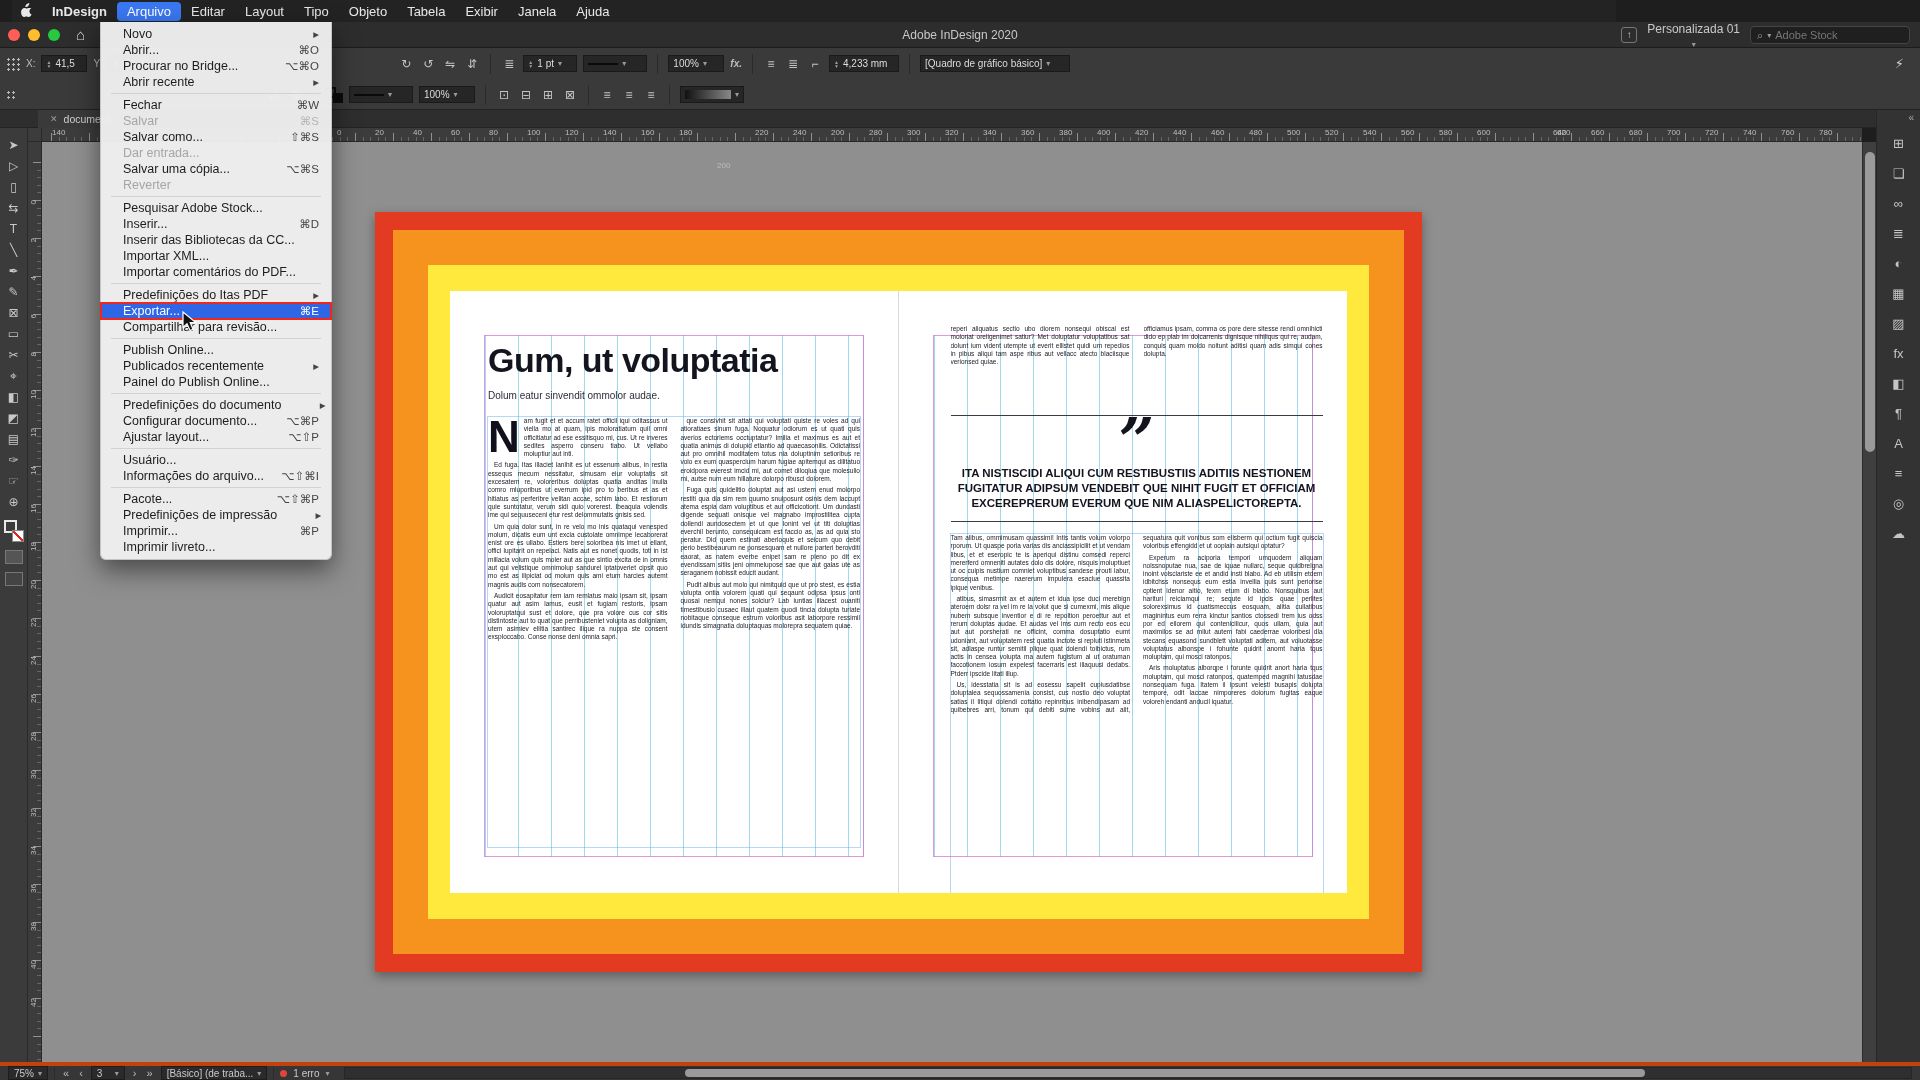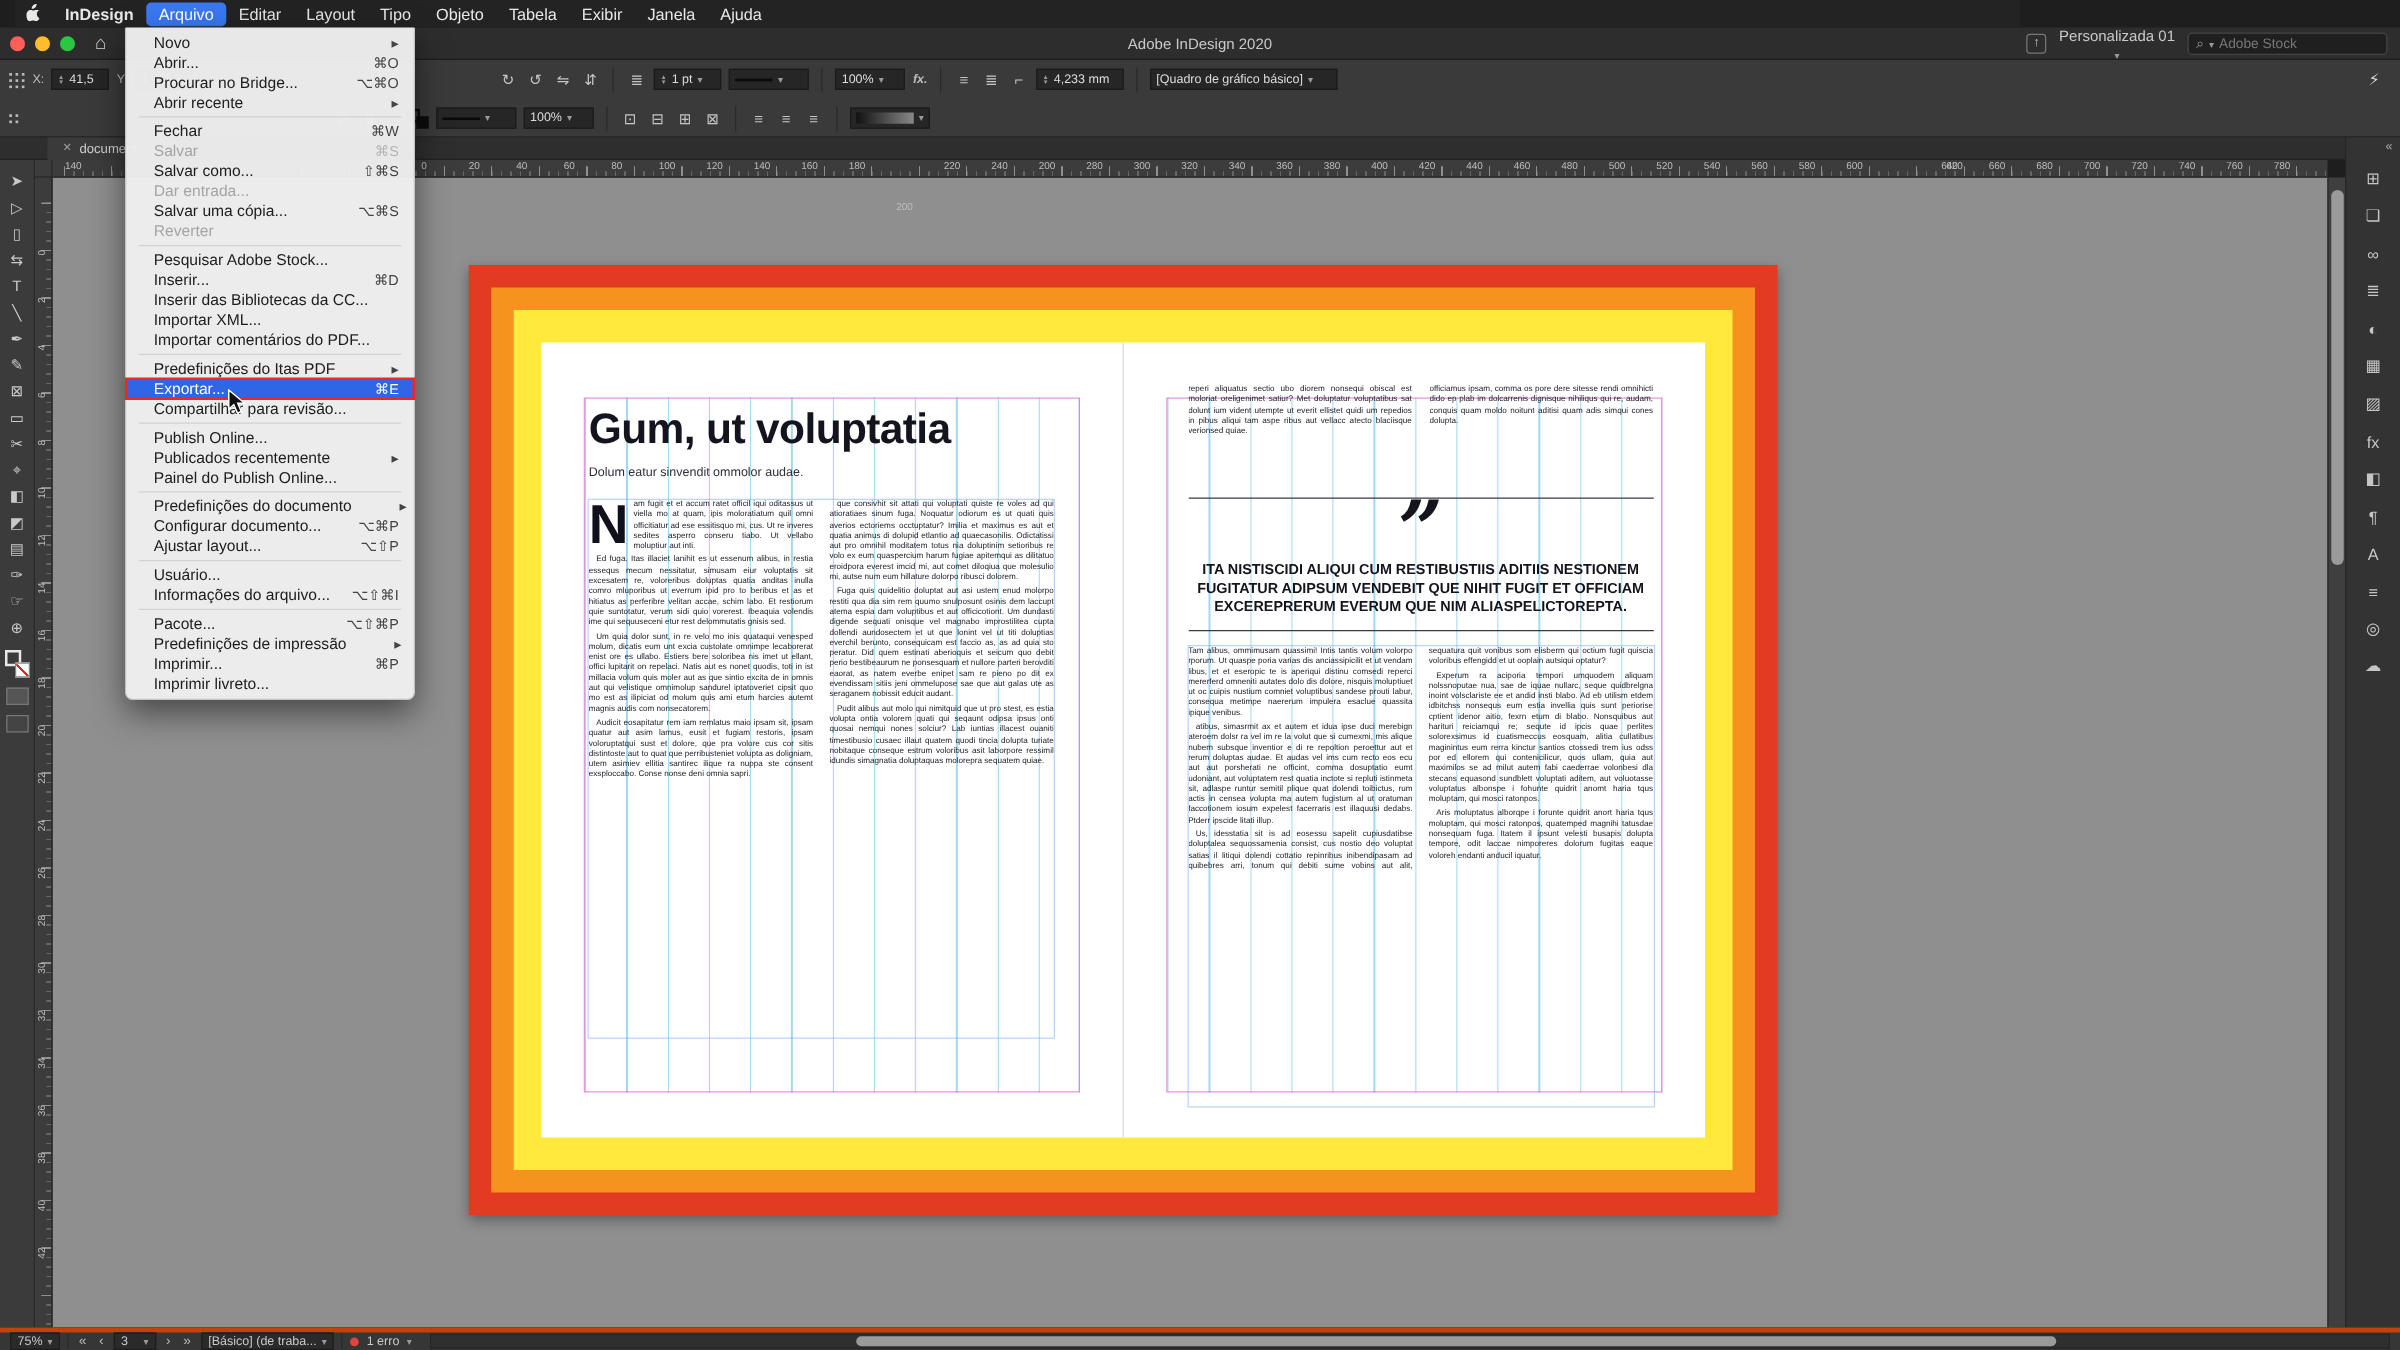--- a/index.html
+++ b/index.html
@@ -100,21 +100,21 @@
     background-position:100% 20px,100% 20px;
     background-repeat:no-repeat; z-index:3; }
   .rvlab { position:absolute; left:1px; font-size:8px; color:#bdbdbd; writing-mode:vertical-rl;
     transform:rotate(180deg); }
 
   
   #canvas { position:absolute; left:42px; top:142px; width:1820px; height:920px; background:#8f8f8f;
     overflow:hidden; }
   #spread { position:absolute; left:333px; top:70px; width:1047px; height:760px; background:#e23b22;
     padding:18px; box-shadow:0 4px 10px rgba(0,0,0,.35); }
-  .ring-orange { width:100%; height:100%; background:#f6921e; padding:18px; }
+  .ring-orange { width:100%; height:100%; background:#f6921e; padding:35px; }
   .ring-yellow { width:100%; height:100%; background:#ffe93c; padding:26px 22px; }
   #pages { width:100%; height:100%; background:#ffffff; display:flex; position:relative; }
   .page { position:relative; width:50%; height:100%; overflow:hidden; }
   #page-left { border-right:1px solid #d9d9d9; }
   .guides { position:absolute; top:44px; bottom:36px; left:34px; right:34px;
     border:1px solid rgba(210,110,205,.7);
     background-image:repeating-linear-gradient(90deg, rgba(110,195,235,.65) 0 1px, transparent 1px 33px); }
 
   .lp-content { position:absolute; left:38px; top:50px; width:386px; }
   .headline { font-size:34px; font-weight:bold; letter-spacing:-.5px; color:#14141f; }

